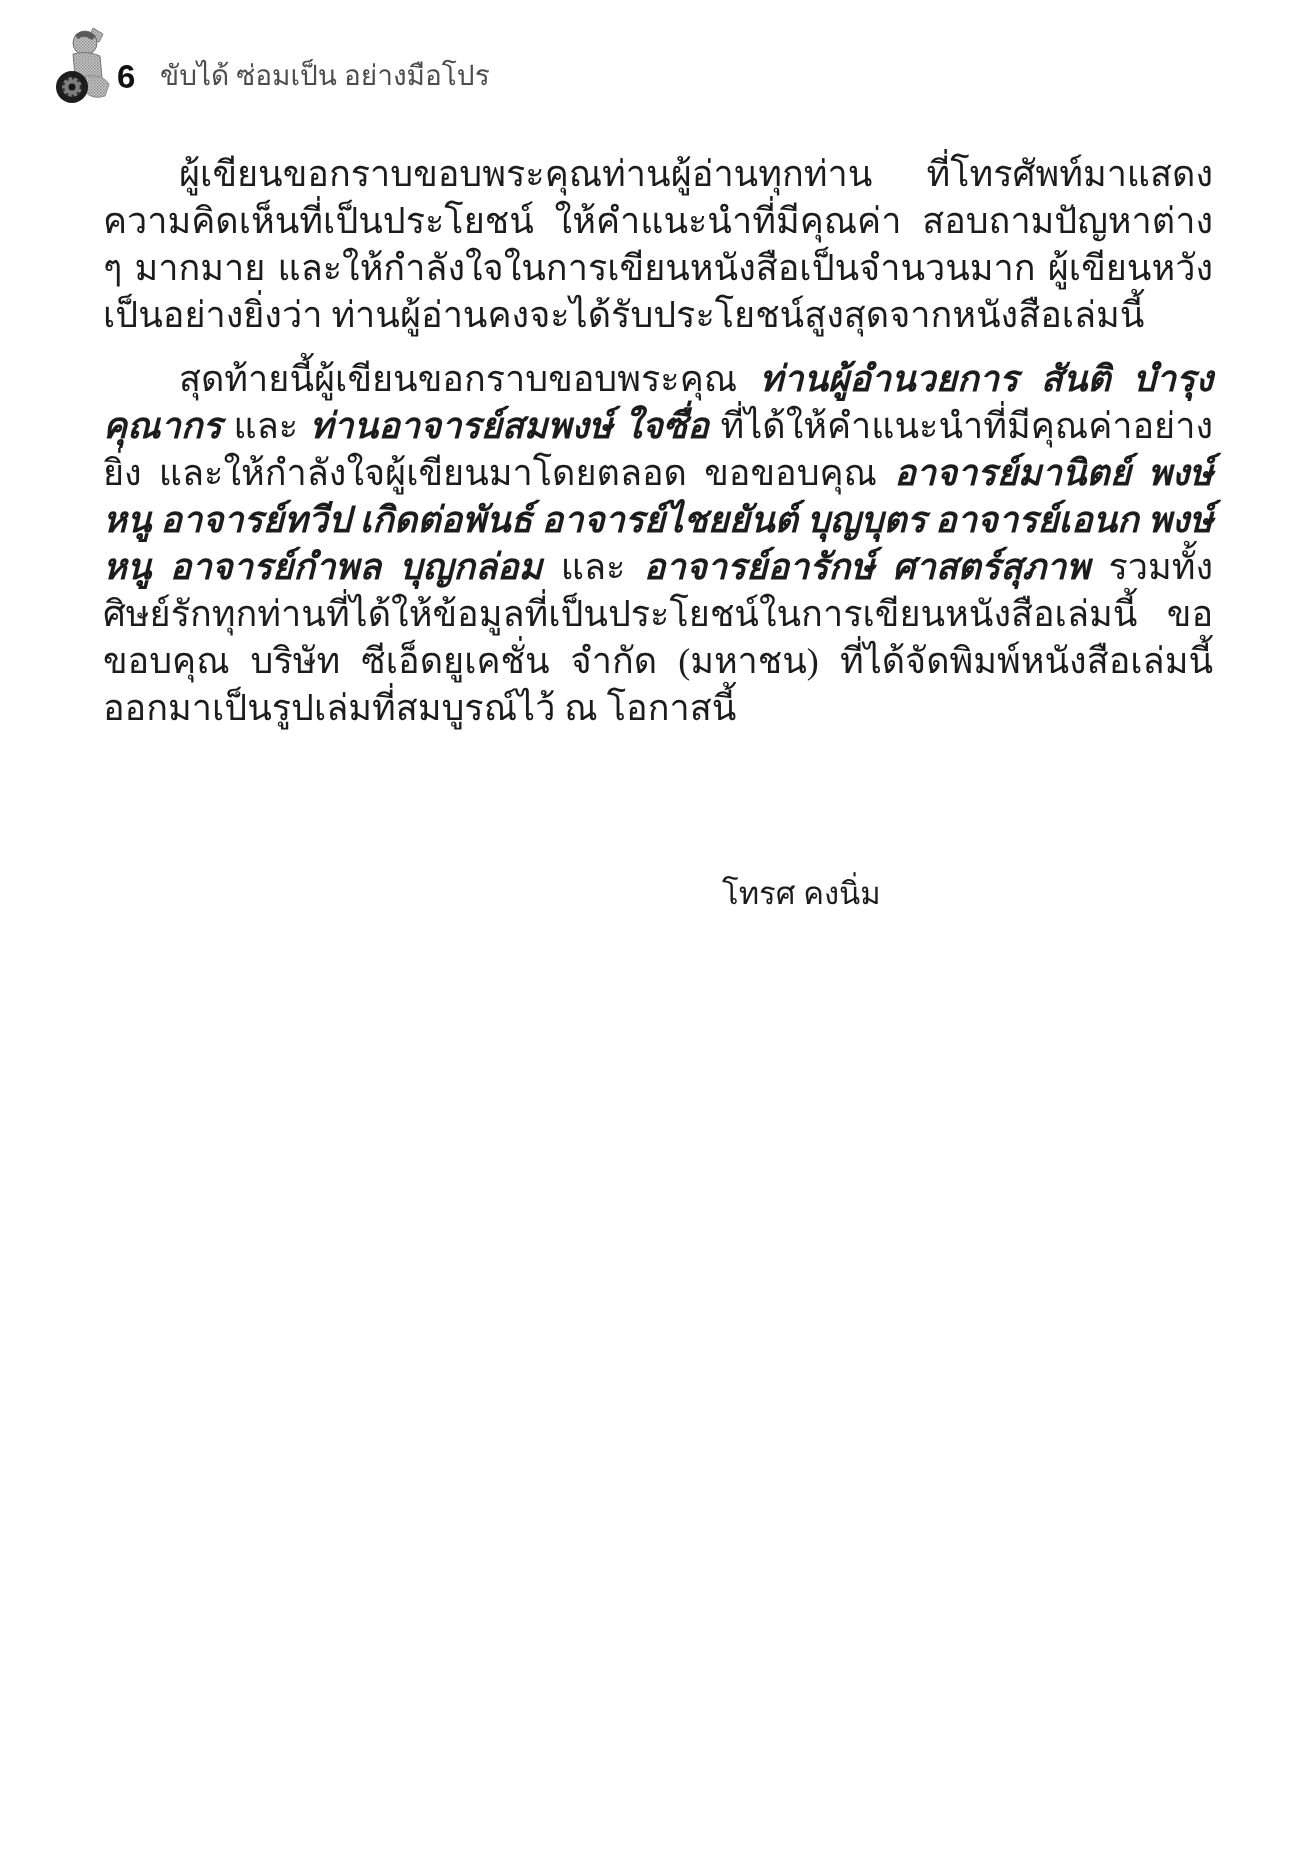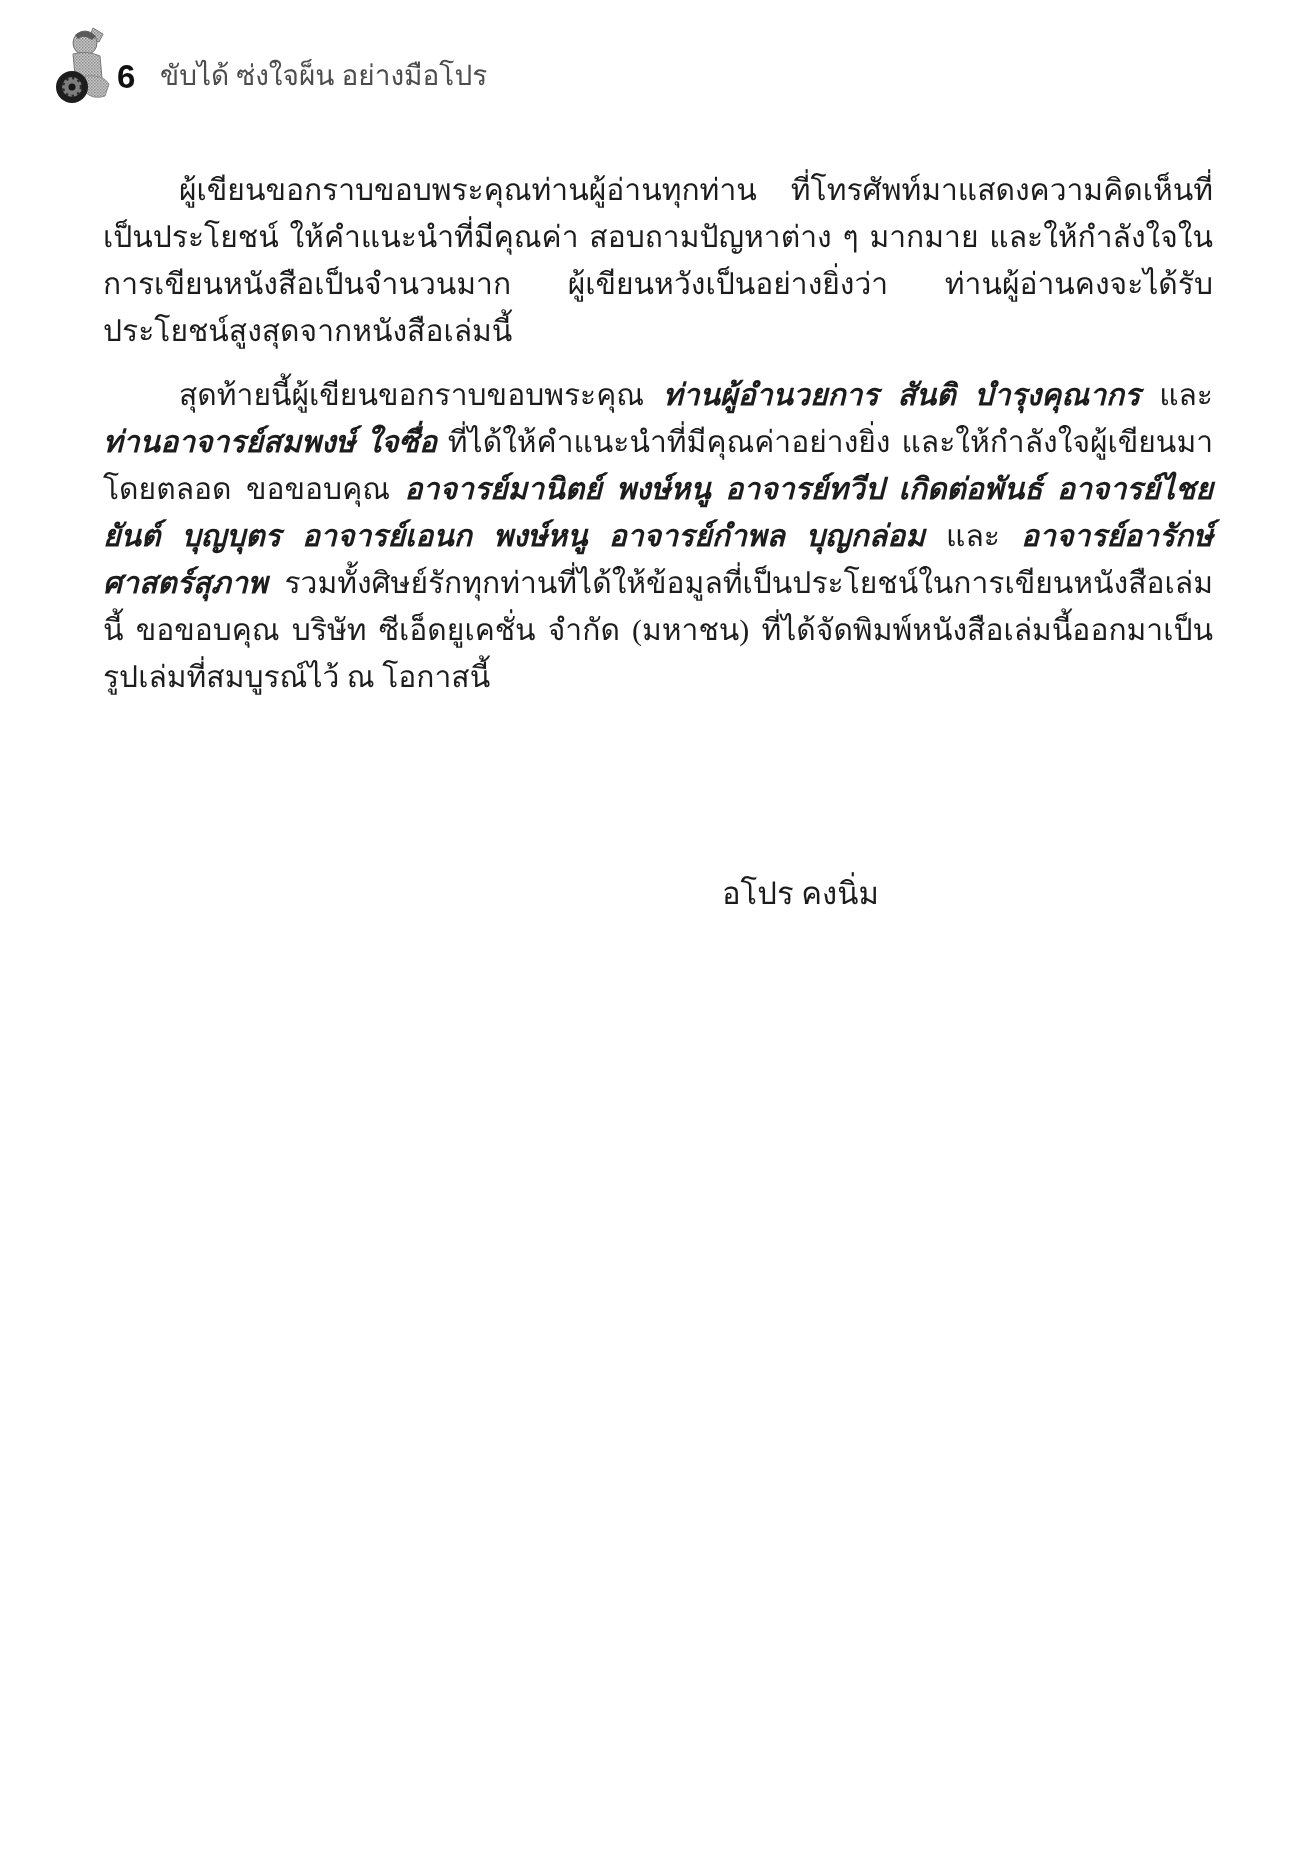--- a/index.html
+++ b/index.html
@@ -52,22 +52,22 @@
   }
 
   
   .body-text {
     position: absolute;
     left: 103px;
     top: 150px;
     width: 1110px;
   }
   .body-text p {
-    margin: 16px 0 17px 0;
-    font-size: 30px;
+    margin: 1px 0 17px 0;
+    font-size: 36px;
     line-height: 47px;
     text-align: justify;
     text-indent: 76px;
     color: #1c1c1c;
   }
   .body-text p span.italic {
     font-style: italic;
     font-weight: bold;
   }
 
@@ -106,23 +106,23 @@
 
         <path d="M30 50 Q48 48 54 58 L50 70 Q38 74 30 66 Z" fill="url(#halftone)" stroke="#8a8a8a" stroke-width="1"></path>
 
         <circle cx="17" cy="61" r="16" fill="#1d1d1d"></circle>
         <circle cx="17" cy="61" r="10" fill="#7d7d7d"></circle>
         <circle cx="17" cy="61" r="9" fill="none" stroke="#2a2a2a" stroke-width="2.5" stroke-dasharray="2.5 3.5"></circle>
         <circle cx="17" cy="61" r="3.5" fill="#161616"></circle>
       </svg>
     </span>
     <span class="page-number">6</span>
-    <span class="running-title">ขับได้ ซ่งใจผ็น อย่างมือโปร</span>
+    <span class="running-title">ขับได้ ซ่อมเป็น อย่างมือโปร</span>
   </div>
 
   <div class="body-text">
     <p><span>ผู้เขียนขอกราบขอบพระคุณท่านผู้อ่านทุกท่าน ที่โทรศัพท์มาแสดงความคิดเห็นที่เป็นประโยชน์ ให้คำแนะนำที่มีคุณค่า สอบถามปัญหาต่าง ๆ มากมาย และให้กำลังใจในการเขียนหนังสือเป็นจำนวนมาก ผู้เขียนหวังเป็นอย่างยิ่งว่า ท่านผู้อ่านคงจะได้รับประโยชน์สูงสุดจากหนังสือเล่มนี้</span></p>
     <p><span>สุดท้ายนี้ผู้เขียนขอกราบขอบพระคุณ </span><span class="italic">ท่านผู้อำนวยการ สันติ บำรุงคุณากร</span><span> และ </span><span class="italic">ท่านอาจารย์สมพงษ์ ใจซื่อ</span><span> ที่ได้ให้คำแนะนำที่มีคุณค่าอย่างยิ่ง และให้กำลังใจผู้เขียนมาโดยตลอด ขอขอบคุณ </span><span class="italic">อาจารย์มานิตย์ พงษ์หนู อาจารย์ทวีป เกิดต่อพันธ์ อาจารย์ไชยยันต์ บุญบุตร อาจารย์เอนก พงษ์หนู อาจารย์กำพล บุญกล่อม</span><span> และ </span><span class="italic">อาจารย์อารักษ์ ศาสตร์สุภาพ</span><span> รวมทั้งศิษย์รักทุกท่านที่ได้ให้ข้อมูลที่เป็นประโยชน์ในการเขียนหนังสือเล่มนี้ ขอขอบคุณ บริษัท ซีเอ็ดยูเคชั่น จำกัด (มหาชน) ที่ได้จัดพิมพ์หนังสือเล่มนี้ออกมาเป็นรูปเล่มที่สมบูรณ์ไว้ ณ โอกาสนี้</span></p>
   </div>
 
-  <div class="signature">อโปร  คงนิ่ม</div>
+  <div class="signature">โทรศ  คงนิ่ม</div>
 
 </div>
 
 </body></html>

